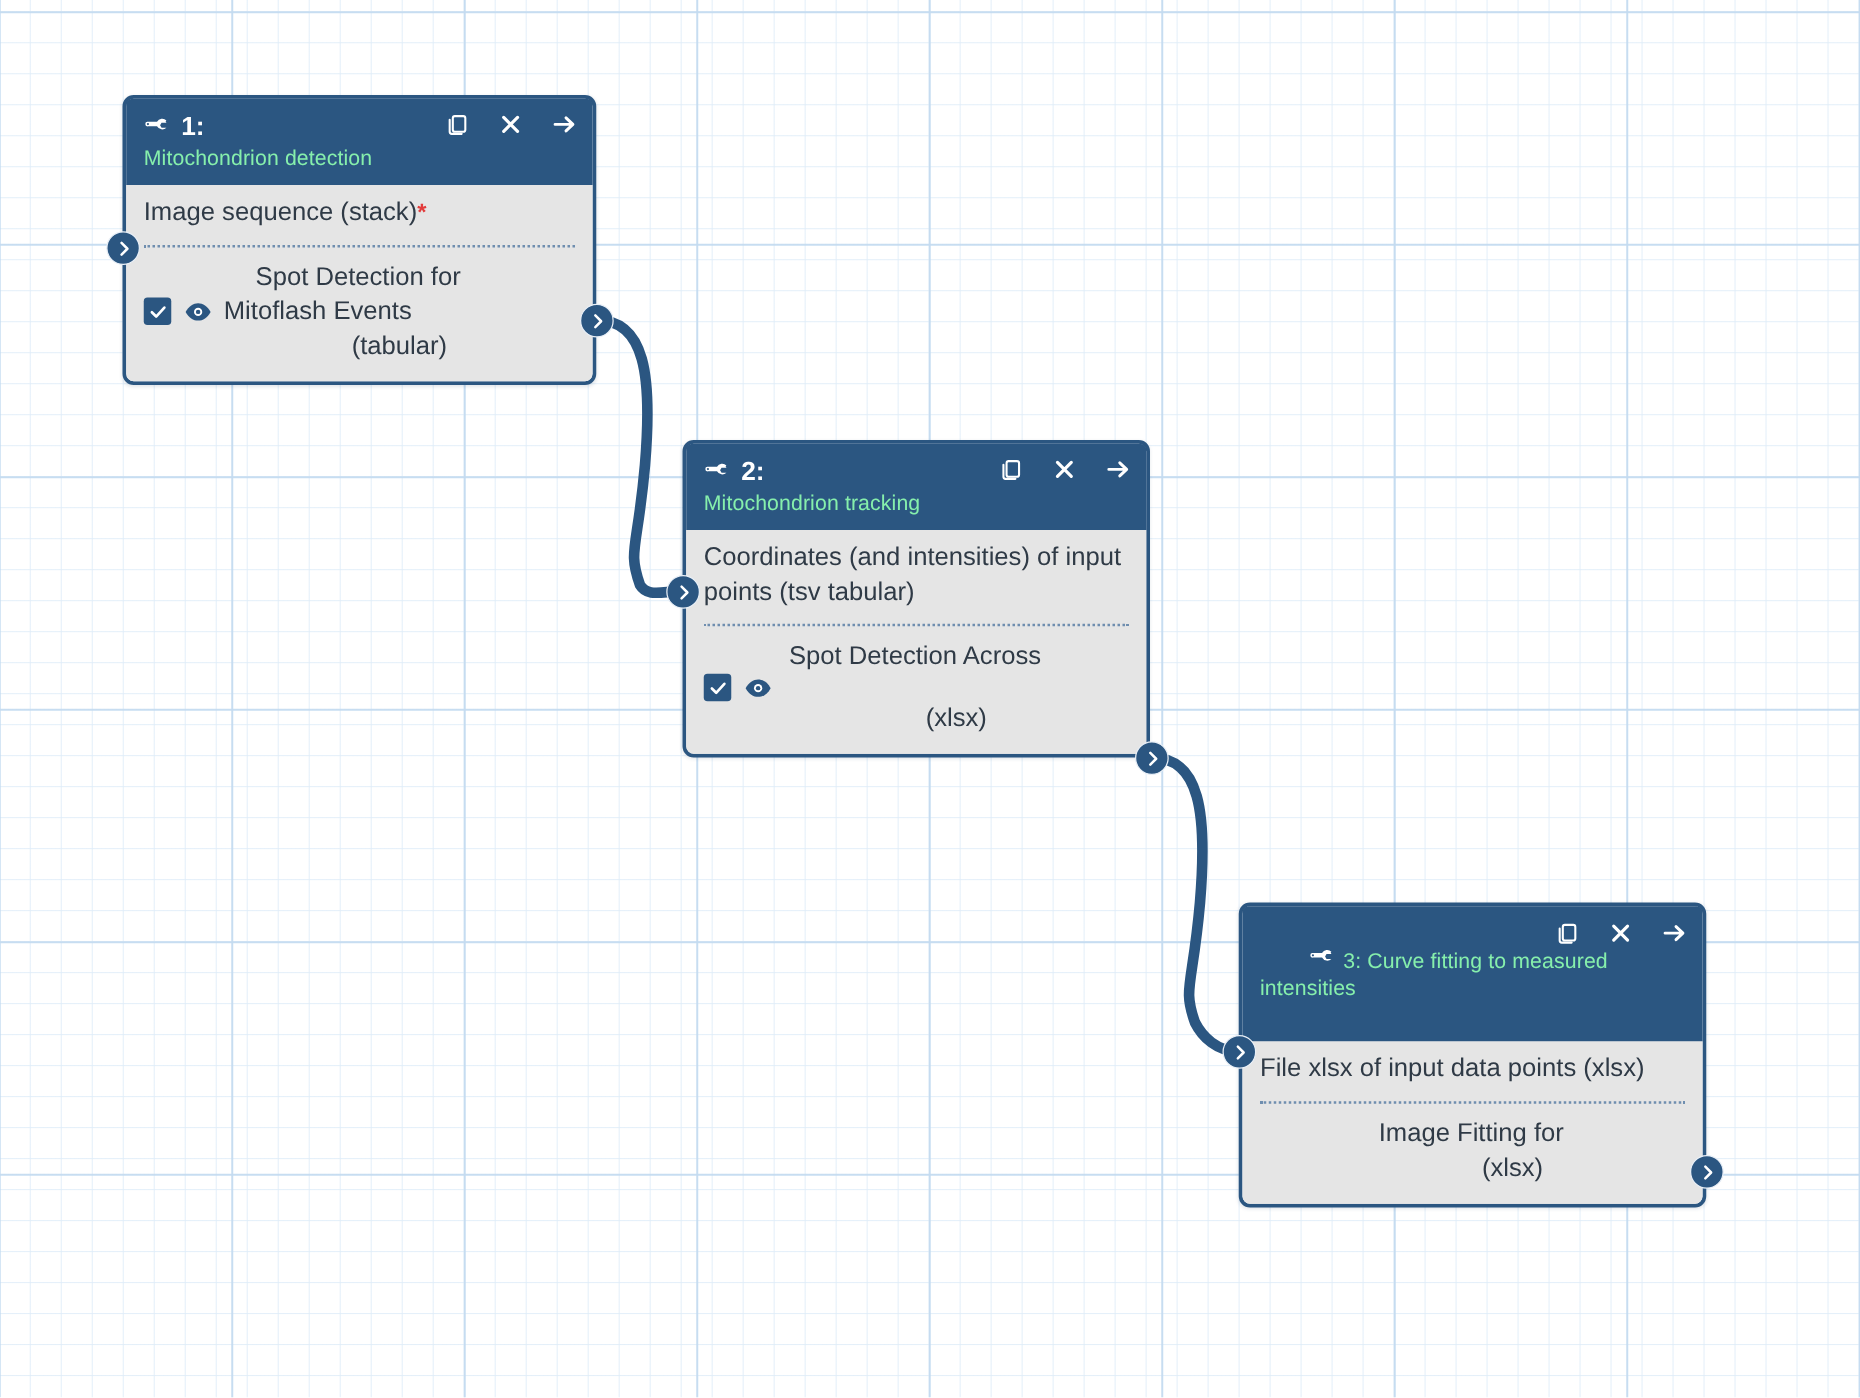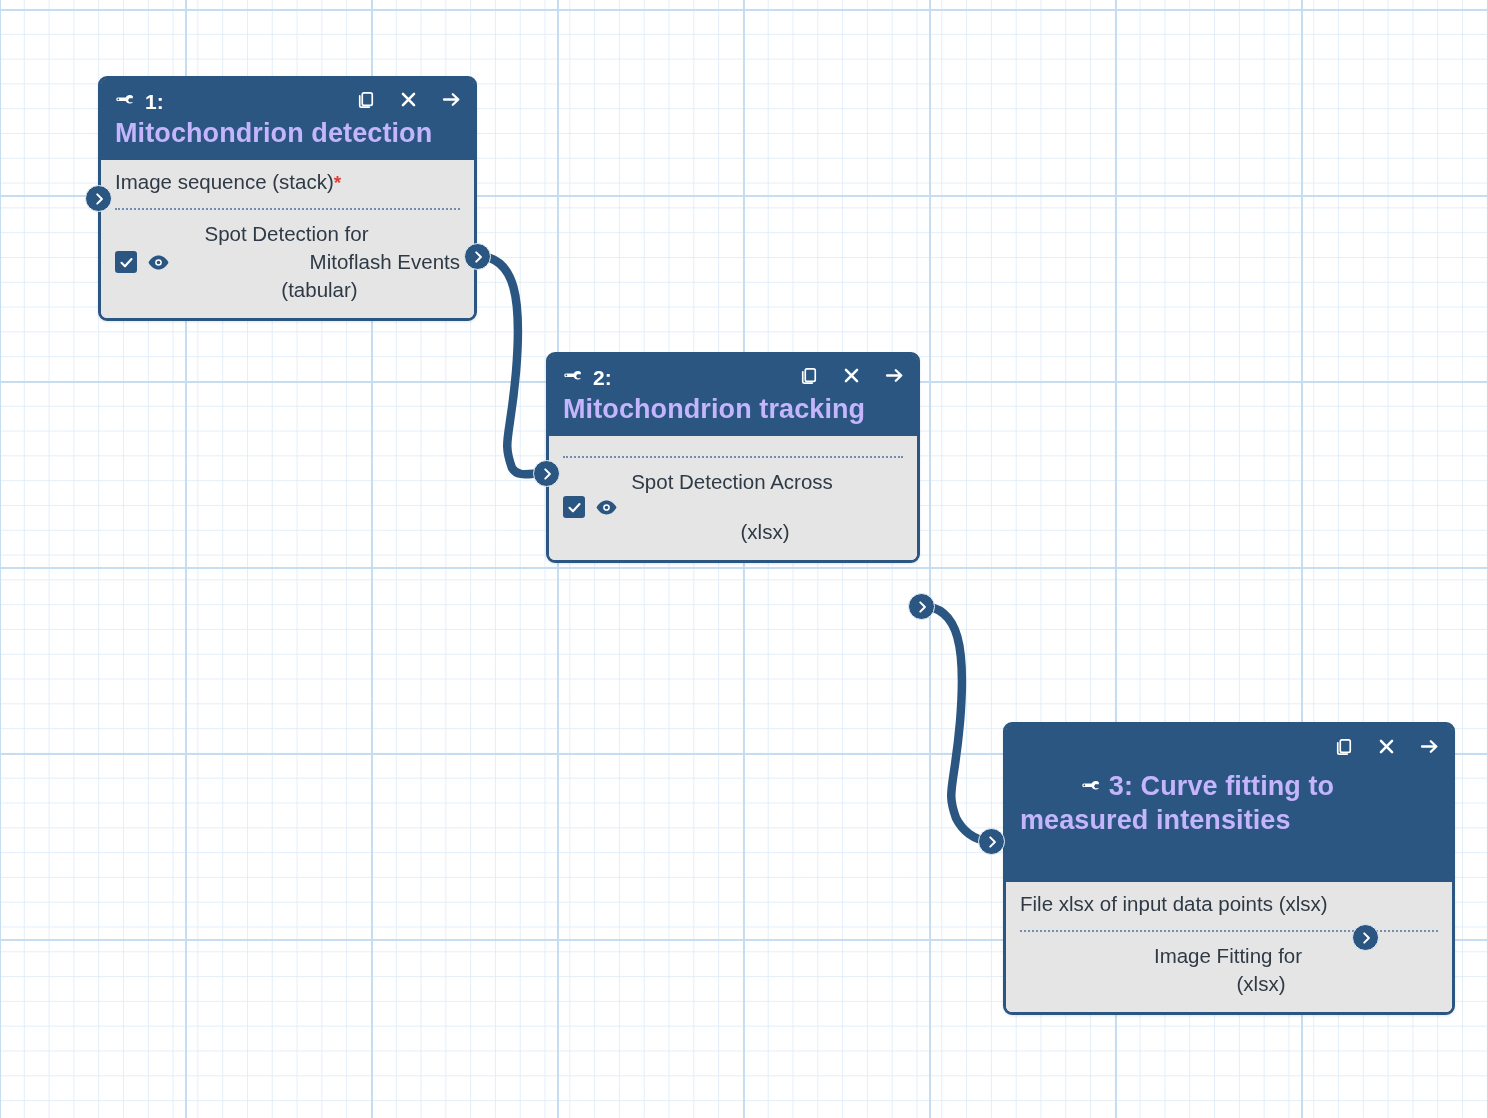--- a/index.html
+++ b/index.html
@@ -75,24 +75,24 @@
     flex: 0 0 auto;
     width: 22px;
     height: 22px;
     display: inline-flex;
     align-items: center;
     justify-content: center;
   }
   .wrench svg { display: block; }
 
   .hdr-title {
-    font-size: 27px;
-    font-weight: 700;
+    font-size: 17px;
+    font-weight: 400;
     letter-spacing: 0.1px;
-    color: #c4b5fd;
+    color: #86efac;
     line-height: 1.28;
     white-space: pre-wrap;
     word-break: break-word;
     flex: 1 1 auto;
   }
 
   .hdr-icons {
     flex: 0 0 auto;
     display: flex;
     align-items: center;
@@ -159,21 +159,21 @@
     color: #2f3a46;
     line-height: 1.36;
     text-align: right;
   }
   .out-line-mid {
     display: flex;
     align-items: center;
     gap: 9px;
   }
   .out-line-mid .out-label {
-    text-align: right;
+    text-align: left;
     flex: 1 1 auto;
   }
   .out-line-top, .out-line-bot {
     text-align: right;
     padding-right: 2px;
   }
   .out-line-bot { text-align: center; padding-left: 66px; }
   .out-line-top { text-align: center; }
 
   .checkbox {
@@ -326,20 +326,23 @@
             <svg width="21" height="21" viewBox="0 0 24 24">
               <path d="M3.5 12 H19.5 M13.5 6 L19.8 12 L13.5 18" fill="none" stroke="#ffffff" stroke-width="2.7" stroke-linecap="round" stroke-linejoin="round"></path>
             </svg>
           </span>
         </span>
       </div>
       <div class="hdr-title">Mitochondrion tracking</div>
     </div>
 
     <div class="node-body">
+      <div class="io-text">
+        <span>Coordinates (and intensities) of input points (tsv tabular)</span>
+      </div>
 
       <div class="divider"></div>
 
       <div class="out-block">
         <div class="out-line-top">Spot Detection Across</div>
         <div class="out-line-mid">
           <span class="checkbox">
             <svg width="15" height="15" viewBox="0 0 24 24">
               <path d="M4 12.5 L9.5 18 L20 6.5" fill="none" stroke="#ffffff" stroke-width="3.4" stroke-linecap="round" stroke-linejoin="round"></path>
             </svg>
@@ -361,21 +364,21 @@
     <svg width="14" height="14" viewBox="0 0 24 24">
       <path d="M9 4 L17 12 L9 20" fill="none" stroke="#ffffff" stroke-width="3.4" stroke-linecap="round" stroke-linejoin="round"></path>
     </svg>
   </div>
   <div class="terminal" style="left:908px; top:593px;">
     <svg width="14" height="14" viewBox="0 0 24 24">
       <path d="M9 4 L17 12 L9 20" fill="none" stroke="#ffffff" stroke-width="3.4" stroke-linecap="round" stroke-linejoin="round"></path>
     </svg>
   </div>
 
-  <div class="node" style="left:991px; top:722px; width:452px;margin-left:12px;">
+  <div class="node" style="left:991px; top:722px; width:374px;">
     <div class="node-header hdr-wrap">
       <span class="hdr-icons" style="right:12px; top:10px;">
         <span class="ic">
           <svg width="20" height="20" viewBox="0 0 24 24">
             <rect x="7.5" y="3.5" width="12" height="15" rx="2" fill="none" stroke="#ffffff" stroke-width="2"></rect>
             <path d="M16 20.5H6.5a2 2 0 0 1-2-2V7" fill="none" stroke="#ffffff" stroke-width="2" stroke-linecap="round"></path>
           </svg>
         </span>
         <span class="ic">
           <svg width="19" height="19" viewBox="0 0 24 24">

